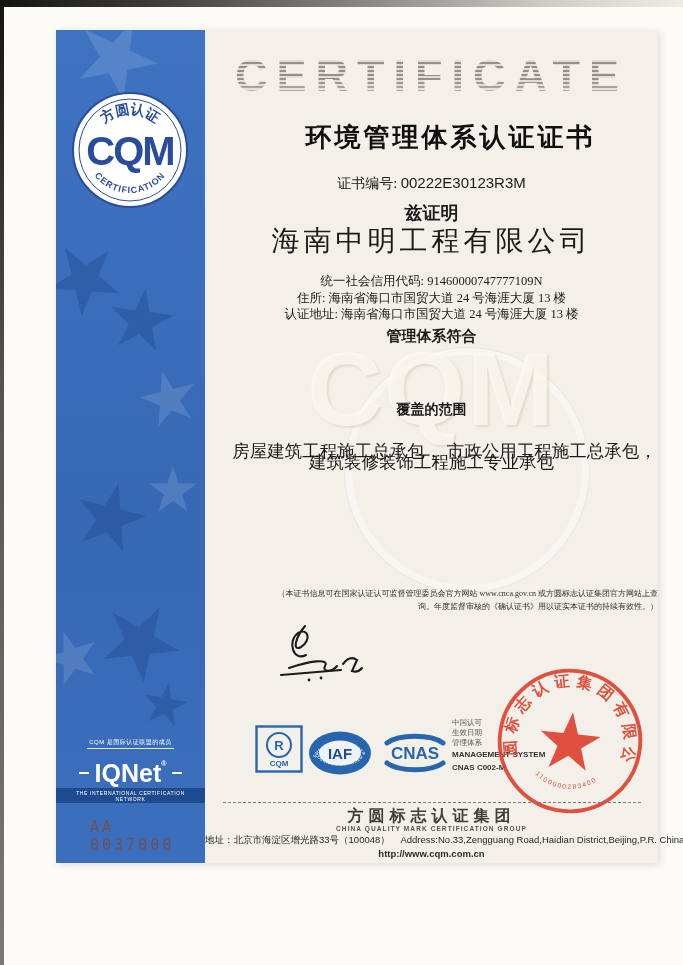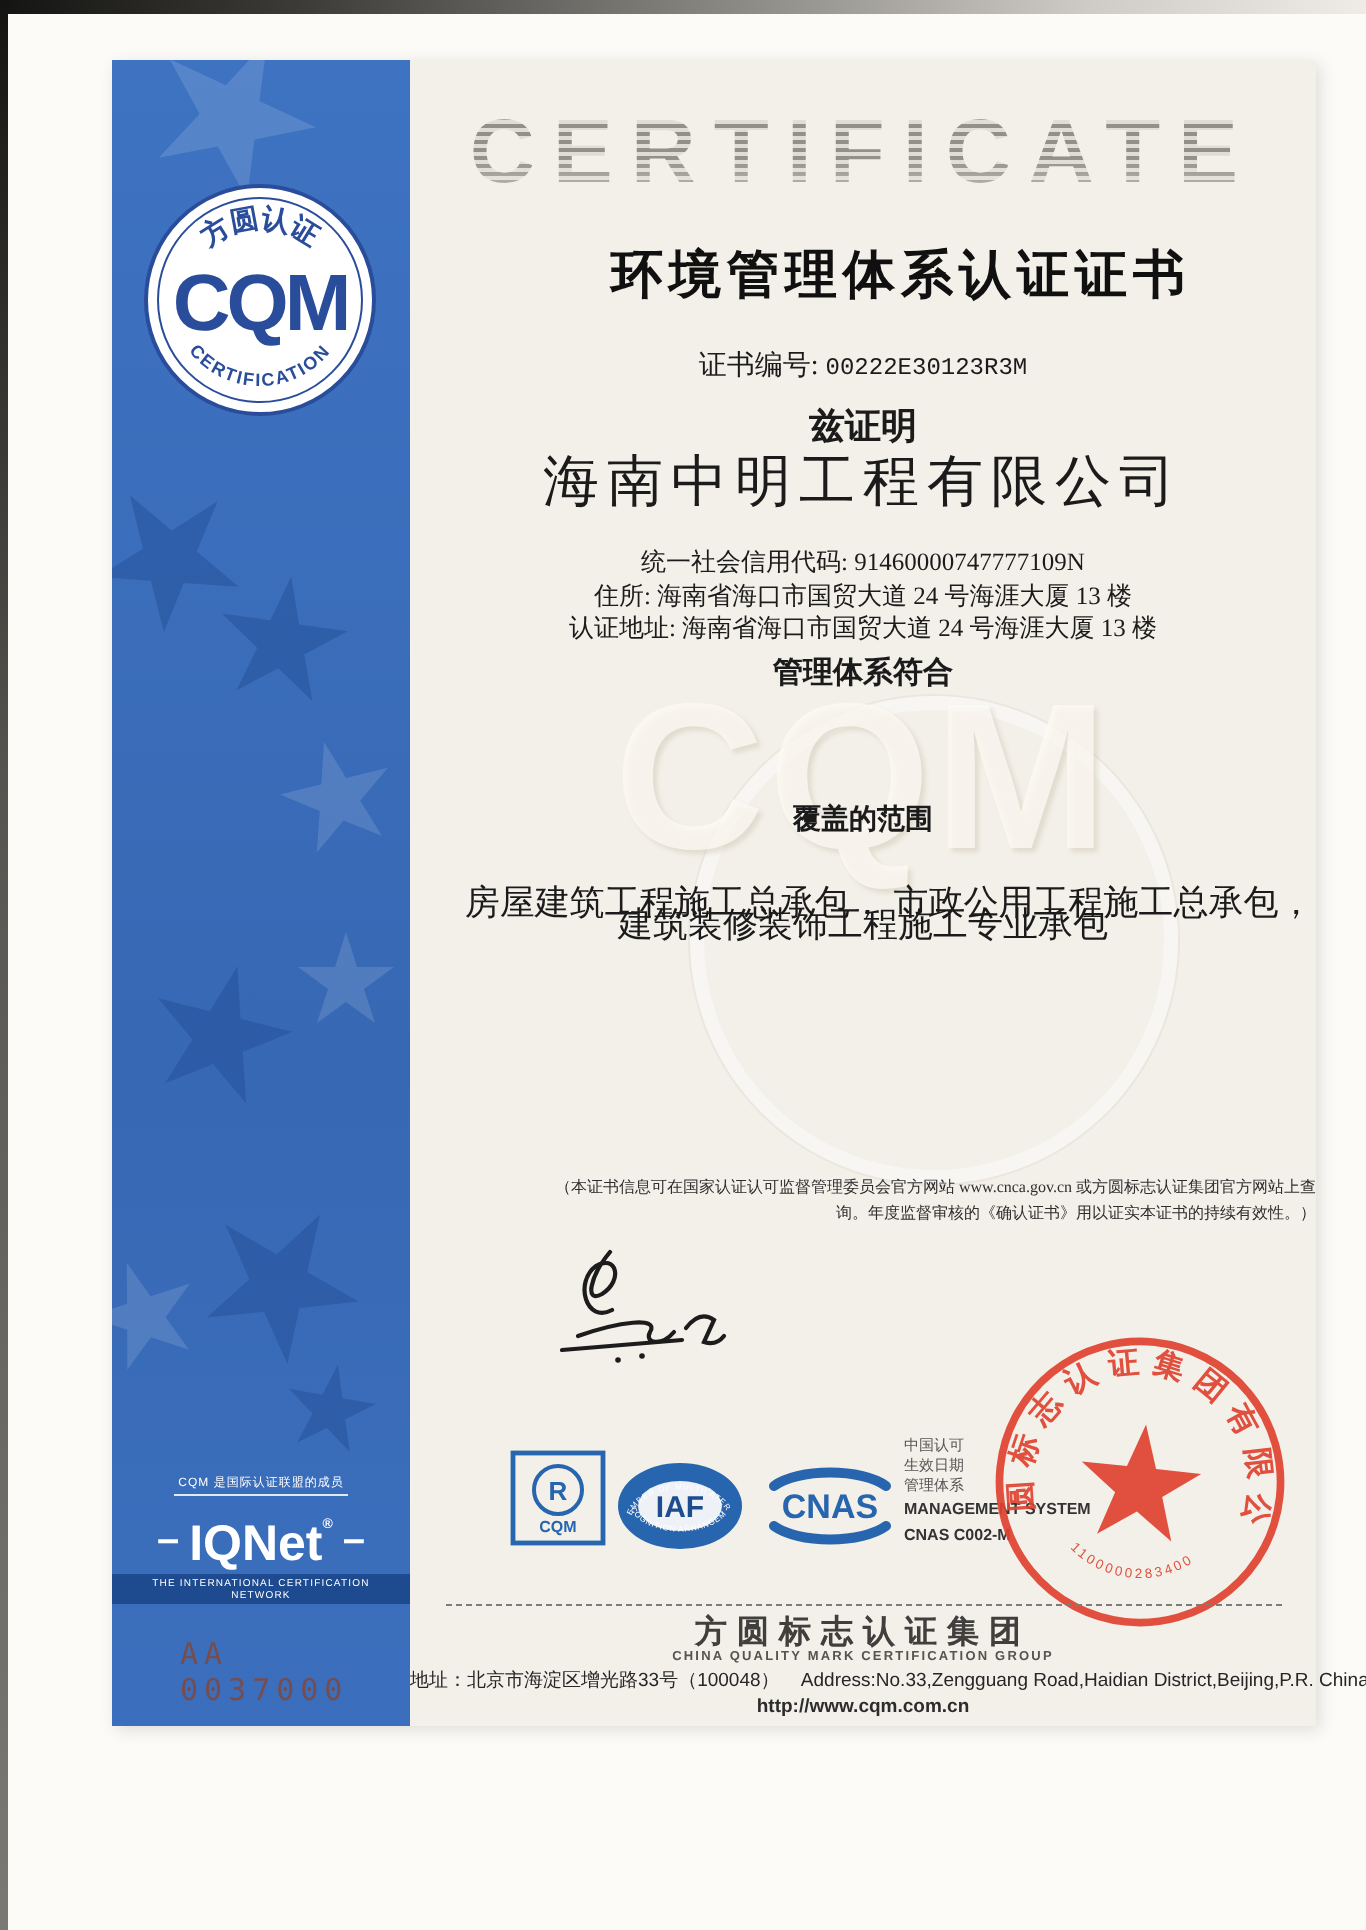--- a/index.html
+++ b/index.html
@@ -43,21 +43,21 @@
     color:rgba(252,250,243,0.78);text-shadow:2px 2px 2px rgba(184,174,150,0.30);letter-spacing:2px;}
   
   .cert-wm{top:20px;font-family:"Liberation Sans",sans-serif;font-weight:bold;font-size:45px;
     letter-spacing:9px;color:#93908a;}
   .cert-wm .stripes{position:absolute;inset:0;
     background:repeating-linear-gradient(to bottom,rgba(243,240,233,0) 0 2px,rgba(243,240,233,0.8) 2px 4px),
                linear-gradient(to bottom,rgba(243,240,233,0) 55%,rgba(243,240,233,0.55));}
   .doc-title{top:90px;font-family:"Liberation Sans",sans-serif;font-weight:bold;font-size:26px;
     letter-spacing:3px;color:#101010;margin-left:19px;}
   .certno{top:144px;font-size:14px;}
-  .certno .num{font-family:Liberation Mono, monospace;font-size:12px;}
+  .certno .num{font-family:Liberation Sans, sans-serif;font-size:15px;}
   .certify{top:171px;font-size:18px;font-weight:bold;}
   .company{top:192px;font-size:28px;letter-spacing:4px;font-weight:500;}
   .credit{top:243px;font-size:12.5px;}
   .addr{top:260px;font-size:12.5px;}
   .audit-addr{top:276px;font-size:12.5px;}
   .sys-label{top:297px;font-size:15px;font-weight:bold;}
   .standard{top:313px;font-size:19px;font-weight:bold;letter-spacing:.5px;}
   .scope-label{top:371px;font-size:14px;font-weight:bold;}
   .scope1{top:409px;font-size:17.5px;padding-left:13px;}
   .scope2{top:420px;font-size:17.5px;}

